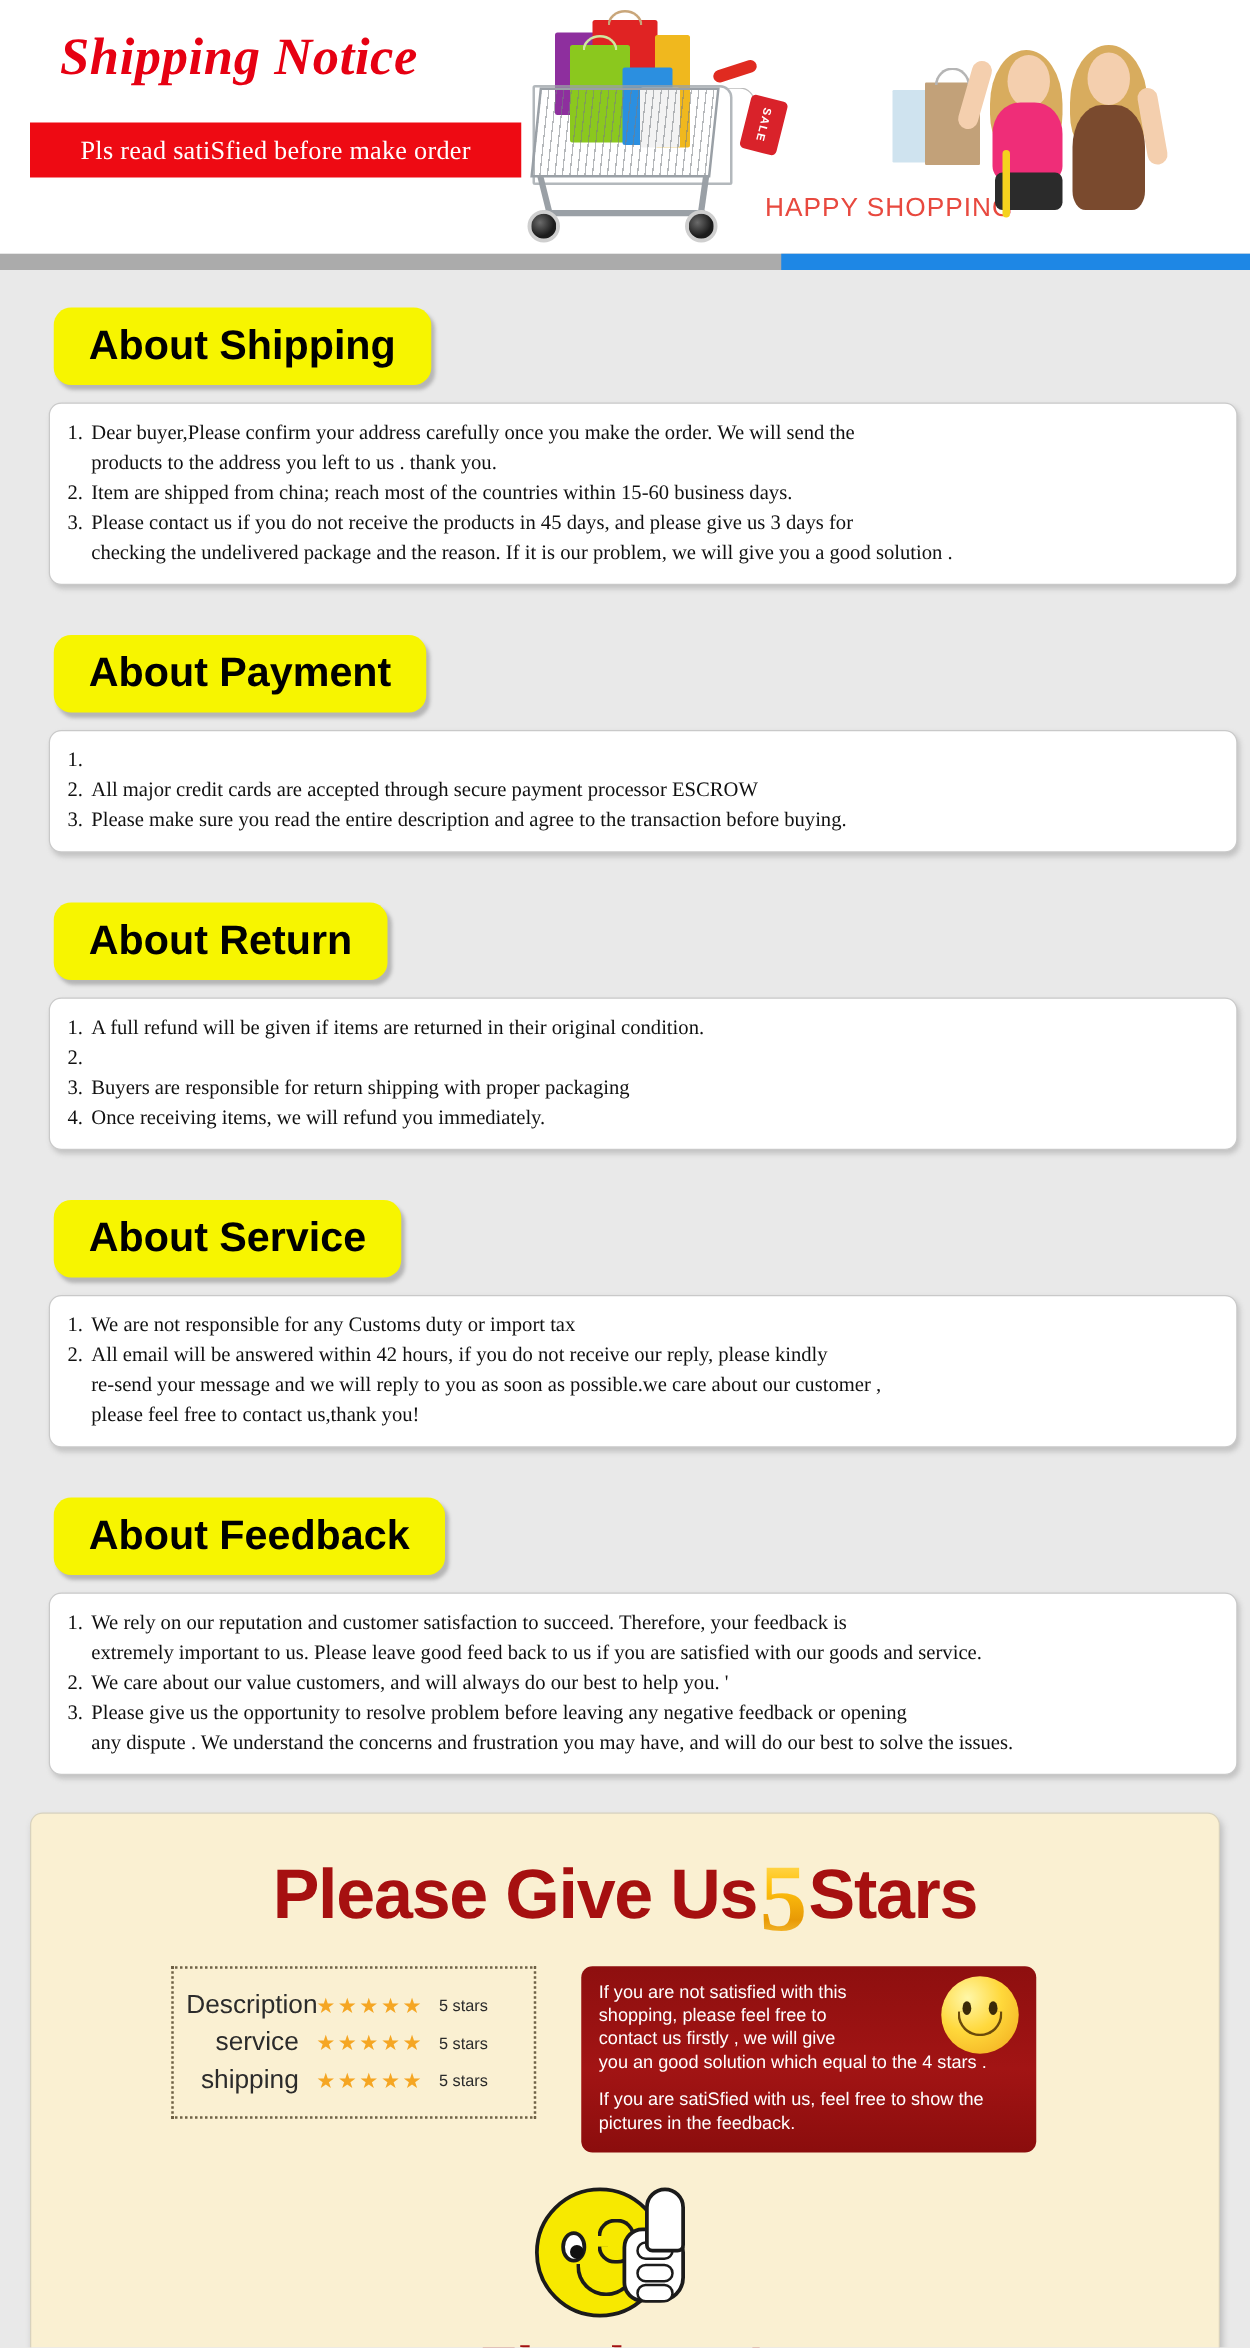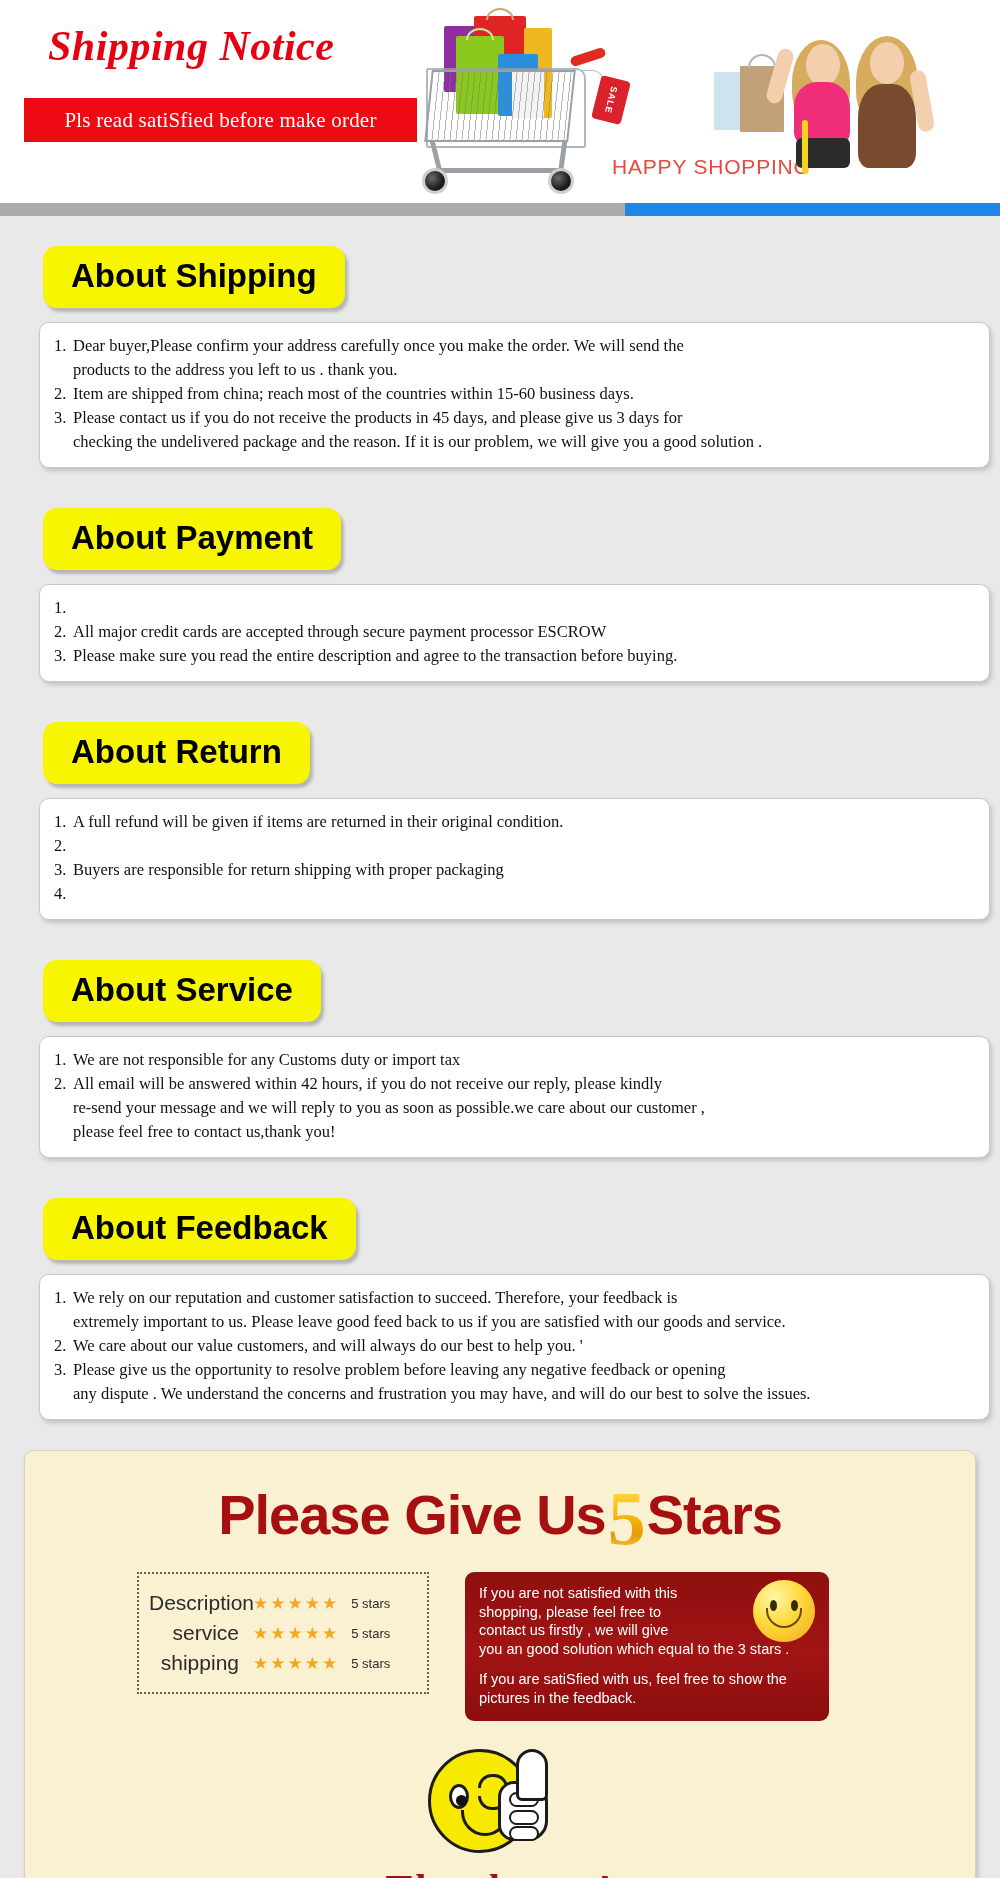--- a/index.html
+++ b/index.html
@@ -416,20 +416,21 @@
         </li>
         <li>
           <span class="li-num">2.</span>
         </li>
         <li>
           <span class="li-num">3.</span>
           <span class="li-text">Buyers are responsible for return shipping with proper packaging</span>
         </li>
         <li>
           <span class="li-num">4.</span>
+          <span class="li-text">Once receiving items, we will refund you immediately.</span>
         </li>
       </ol>
     </div>
   </div>
 
   <div class="section">
     <div class="sec-gap-md"></div>
     <div class="badge">
       <div class="badge-text">About Service</div>
     </div>
@@ -502,21 +503,21 @@
 
       <div class="redbox">
         <div class="smiley">
           <div class="eye l"></div>
           <div class="eye r"></div>
           <div class="mouth"></div>
         </div>
         <p>If you are not satisfied with this
 shopping, please feel free to
 contact us firstly , we will give
-you an good solution which equal to the 3 stars .</p>
+you an good solution which equal to the 4 stars .</p>
         <p class="p2">If you are satiSfied with us, feel free to show the
 pictures in the feedback.</p>
       </div>
 
     </div>
 
     <div class="thankyou-wrap">
       <div class="ty-face-holder">
         <div class="ty-face">
           <div class="ty-eye-open">

